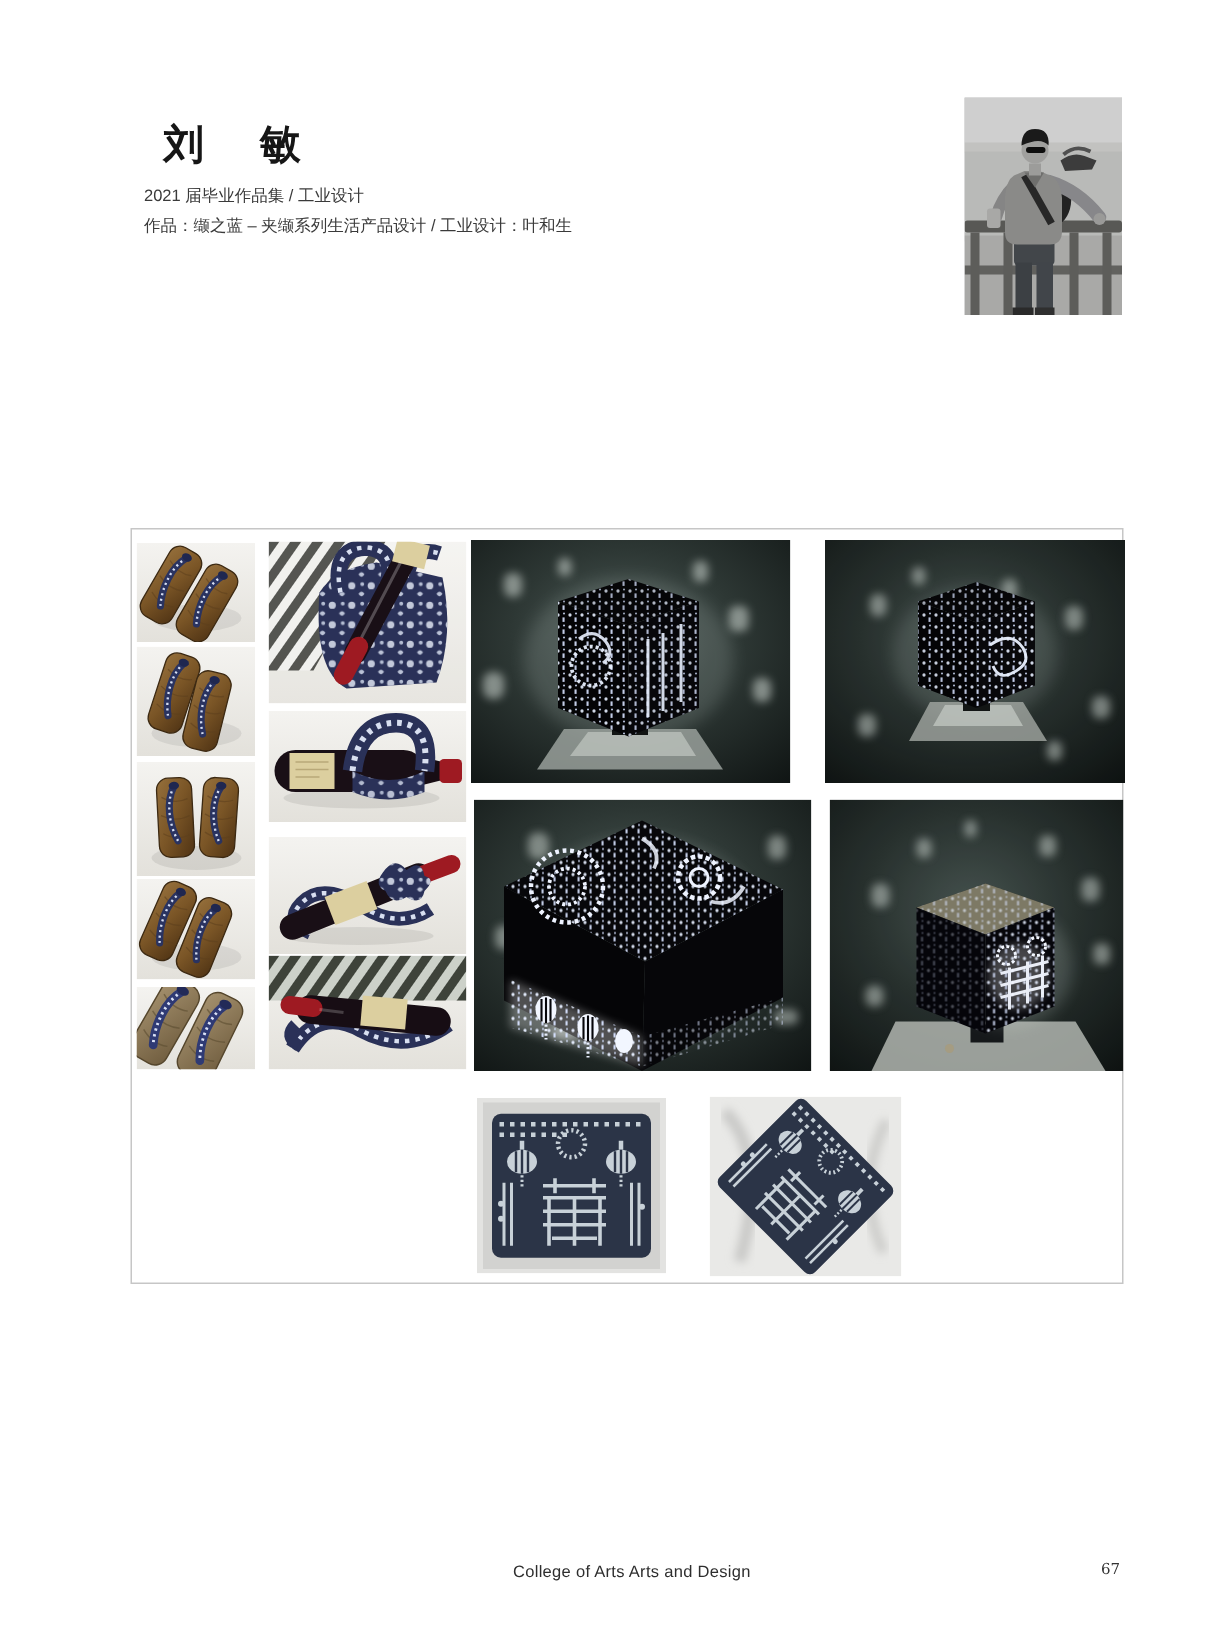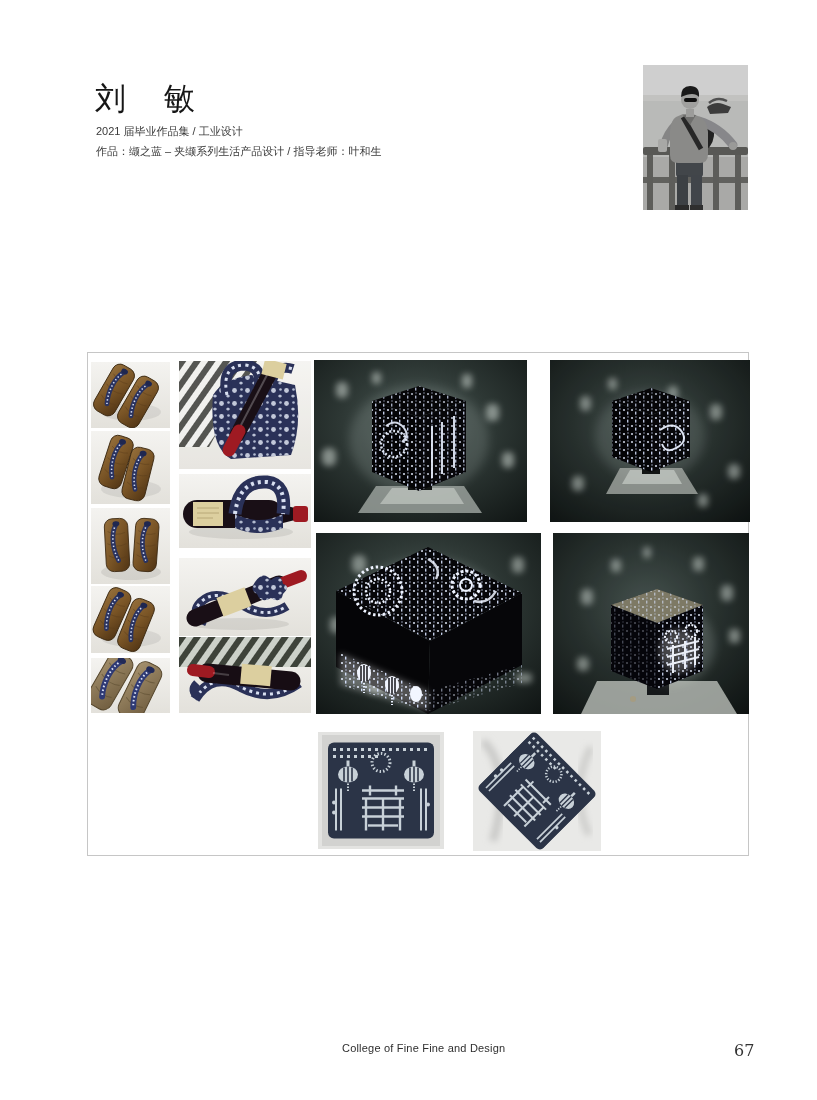--- a/index.html
+++ b/index.html
@@ -1,28 +1,28 @@
 <!DOCTYPE html>
 <html><head>
 <meta charset="utf-8">
 <style>
   html,body{margin:0;padding:0}
   body{width:817px;height:1100px;background:#ffffff;font-family:"Liberation Sans",sans-serif;position:relative}
   .page{position:absolute;left:0;top:0;width:817px;height:1100px;background:#fff;overflow:hidden}
-  .student-name{position:absolute;left:95px;top:78px;margin:0;font-family:"DejaVu Serif","Liberation Serif",serif;
-    font-size:31px;font-weight:400;color:#161616;word-spacing:26px;letter-spacing:1px}
+  .student-name{position:absolute;left:109px;top:78px;margin:0;font-family:"DejaVu Serif","Liberation Serif",serif;
+    font-size:27px;font-weight:700;color:#161616;word-spacing:26px;letter-spacing:1px}
   .info{position:absolute;left:96px;top:121px;font-size:11px;color:#3a3a3a;line-height:20px}
   .info p{margin:0}
   .portrait{position:absolute;left:643px;top:65px;width:105px;height:145px;overflow:hidden;background:#c6c6c6}
   .portrait svg{display:block;width:100%;height:100%}
   .collage{position:absolute;left:87px;top:352px;width:662px;height:504px;border:1px solid #c6c6c6;box-sizing:border-box;background:#fff}
   .ph{position:absolute;overflow:hidden}
   .ph svg{display:block;width:100%;height:100%}
   .footer-college{position:absolute;left:342px;top:1042px;font-size:11px;color:#2e2e2e;letter-spacing:.2px}
-  .page-num{position:absolute;left:734px;top:1041px;font-family:"DejaVu Serif","Liberation Serif",serif;font-size:16px;color:#333}
+  .page-num{position:absolute;left:734px;top:1041px;font-family:"DejaVu Serif","Liberation Serif",serif;font-size:10px;color:#333}
 </style>
 </head>
 <body>
 
 <svg width="0" height="0" style="position:absolute" aria-hidden="true">
  <defs>
   <linearGradient id="woodA" x1="0" y1="0" x2="1" y2="1">
    <stop offset="0" stop-color="#96703c"></stop>
         <stop offset=".5" stop-color="#7a5526"></stop>
         <stop offset="1" stop-color="#4f3314"></stop>
@@ -124,21 +124,21 @@
         </g>
   </symbol>
  </defs>
 </svg>
 
 <div class="page">
 
   <h1 class="student-name">刘 敏</h1>
   <div class="info">
     <p>2021 届毕业作品集 / 工业设计</p>
-    <p>作品：缬之蓝 – 夹缬系列生活产品设计 / 指导老师：叶和生</p>
+    <p>作品：缬之蓝 – 夹缬系列生活产品设计 / 工业设计：叶和生</p>
   </div>
 
   <div class="portrait">
     <svg viewBox="0 0 105 145">
       <rect width="105" height="145" fill="#c6c6c6"></rect>
       <rect width="105" height="36" fill="#cfcfcf"></rect>
       <rect y="30" width="105" height="7" fill="#c2c2c0"></rect>
       <rect y="36" width="105" height="60" fill="#b9bab8"></rect>
       <rect y="92" width="105" height="53" fill="#a9a9a7"></rect>
       <path d="M64 42 q8 -6 16 -3 l8 3 -3 6 -18 1 z" fill="#3c3c3c"></path>
@@ -427,16 +427,16 @@
       <path d="M10 10 Q40 40 20 110" stroke="#c9c9c7" stroke-width="8" fill="none" filter="url(#bl3)"></path>
       <path d="M118 16 Q96 60 116 104" stroke="#cdcdcb" stroke-width="7" fill="none" filter="url(#bl3)"></path>
       <g transform="rotate(45 64 60)">
             <use href="#swatchArt" x="19" y="17" width="90" height="86"></use>
           </g>
         </svg>
     </div>
 
   </div>
 
-  <div class="footer-college">College of Fine Fine and Design</div>
+  <div class="footer-college">College of Arts Arts and Design</div>
   <div class="page-num">67</div>
 
 </div>
 
 </body></html>

